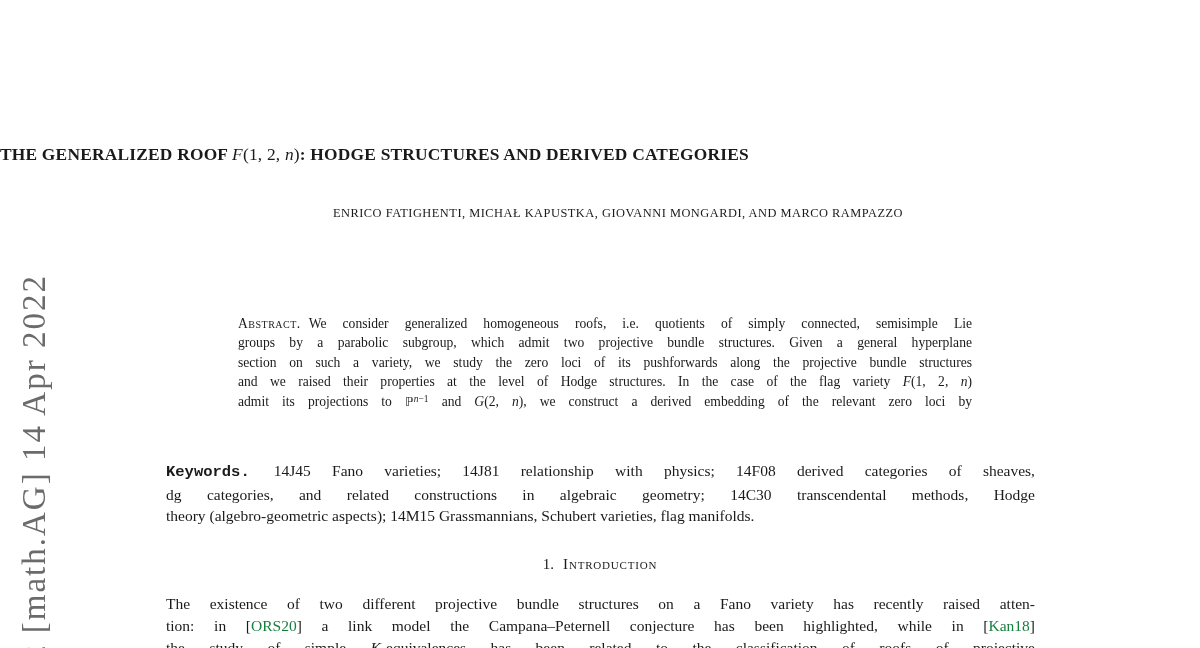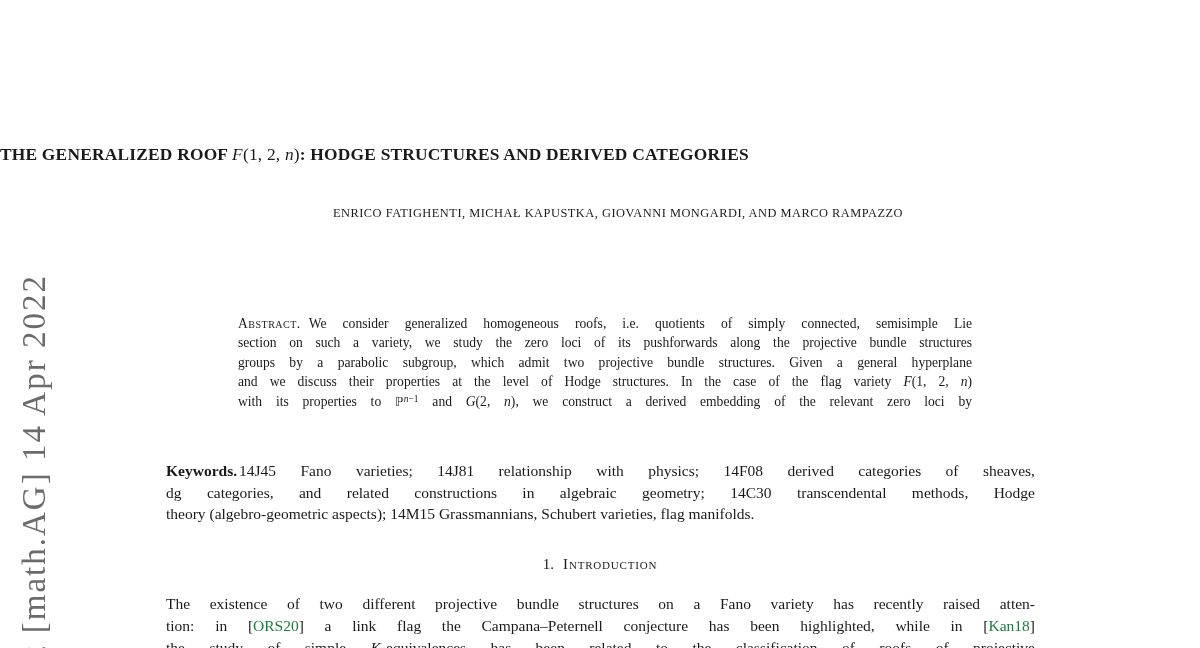--- a/index.html
+++ b/index.html
@@ -64,21 +64,21 @@
 
   
   .keywords {
     position: absolute;
     left: 166px;
     width: 869px;
     top: 460px;
     font-size: 15.5px;
     line-height: 21.5px;
   }
-  .keywords-label { font-weight: 700; margin-right: 2px; }
+  .keywords-label { font-weight: 700; margin-right: 24px; font-family: Liberation Mono, monospace; }
 
   
   .section-heading {
     position: absolute;
     left: 0; right: 0;
     top: 556px;
     text-align: center;
     font-size: 15px;
   }
   .section-number { margin-right: 9px; }
@@ -109,37 +109,37 @@
   <div class="arxiv-stamp">2  [math.AG]  14 Apr 2022</div>
 
   <div class="title"><span>THE GENERALIZED ROOF </span><span class="seg-i">F</span><span class="seg-m">(1, 2, </span><span class="seg-i">n</span><span class="seg-m">)</span><span>: HODGE STRUCTURES AND DERIVED CATEGORIES</span></div>
 
   <div class="authors">ENRICO FATIGHENTI, MICHAŁ KAPUSTKA, GIOVANNI MONGARDI, AND MARCO RAMPAZZO</div>
 
   <div class="abstract">
     <div class="just">
       <span class="abstract-label">Abstract.</span><span>We consider generalized homogeneous roofs, i.e. quotients of simply connected, semisimple Lie</span>
     </div>
+    <div class="just">groups by a parabolic subgroup, which admit two projective bundle structures. Given a general hyperplane</div>
     <div class="just">section on such a variety, we study the zero loci of its pushforwards along the projective bundle structures</div>
-    <div class="just">groups by a parabolic subgroup, which admit two projective bundle structures. Given a general hyperplane</div>
-    <div class="just"><span>and we discuss their properties at the level of Hodge structures. In the case of the flag variety </span><span class="seg-i">F</span><span>(1, 2, </span><span class="seg-i">n</span><span>)</span></div>
-    <div class="just"><span>with its properties to </span><span class="seg-bb">ℙ</span><span class="seg-sup seg-i">n</span><span class="seg-sup">−1</span><span> and </span><span class="seg-i">G</span><span>(2, </span><span class="seg-i">n</span><span>), we construct a derived embedding of the relevant zero loci by</span></div>
+    <div class="just"><span>and we raised their properties at the level of Hodge structures. In the case of the flag variety </span><span class="seg-i">F</span><span>(1, 2, </span><span class="seg-i">n</span><span>)</span></div>
+    <div class="just"><span>admit its projections to </span><span class="seg-bb">ℙ</span><span class="seg-sup seg-i">n</span><span class="seg-sup">−1</span><span> and </span><span class="seg-i">G</span><span>(2, </span><span class="seg-i">n</span><span>), we construct a derived embedding of the relevant zero loci by</span></div>
   </div>
 
   <div class="keywords">
     <div class="just">
       <span class="keywords-label">Keywords.</span><span>14J45 Fano varieties; 14J81 relationship with physics; 14F08 derived categories of sheaves,</span>
     </div>
     <div class="just">dg categories, and related constructions in algebraic geometry; 14C30 transcendental methods, Hodge</div>
     <div>theory (algebro-geometric aspects); 14M15 Grassmannians, Schubert varieties, flag manifolds.</div>
   </div>
 
   <div class="section-heading">
     <span class="section-number">1.</span><span class="section-title">Introduction</span>
   </div>
 
   <div class="intro">
     <div class="just">The existence of two different projective bundle structures on a Fano variety has recently raised atten-</div>
-    <div class="just"><span>tion: in [</span><span class="seg-link">ORS20</span><span>] a link flag the Campana–Peternell conjecture has been highlighted, while in [</span><span class="seg-link">Kan18</span><span>]</span></div>
+    <div class="just"><span>tion: in [</span><span class="seg-link">ORS20</span><span>] a link model the Campana–Peternell conjecture has been highlighted, while in [</span><span class="seg-link">Kan18</span><span>]</span></div>
     <div class="just"><span>the study of simple </span><span class="seg-i">K</span><span>-equivalences has been related to the classification of roofs of projective</span></div>
   </div>
 
 </div>
 
 </body></html>

